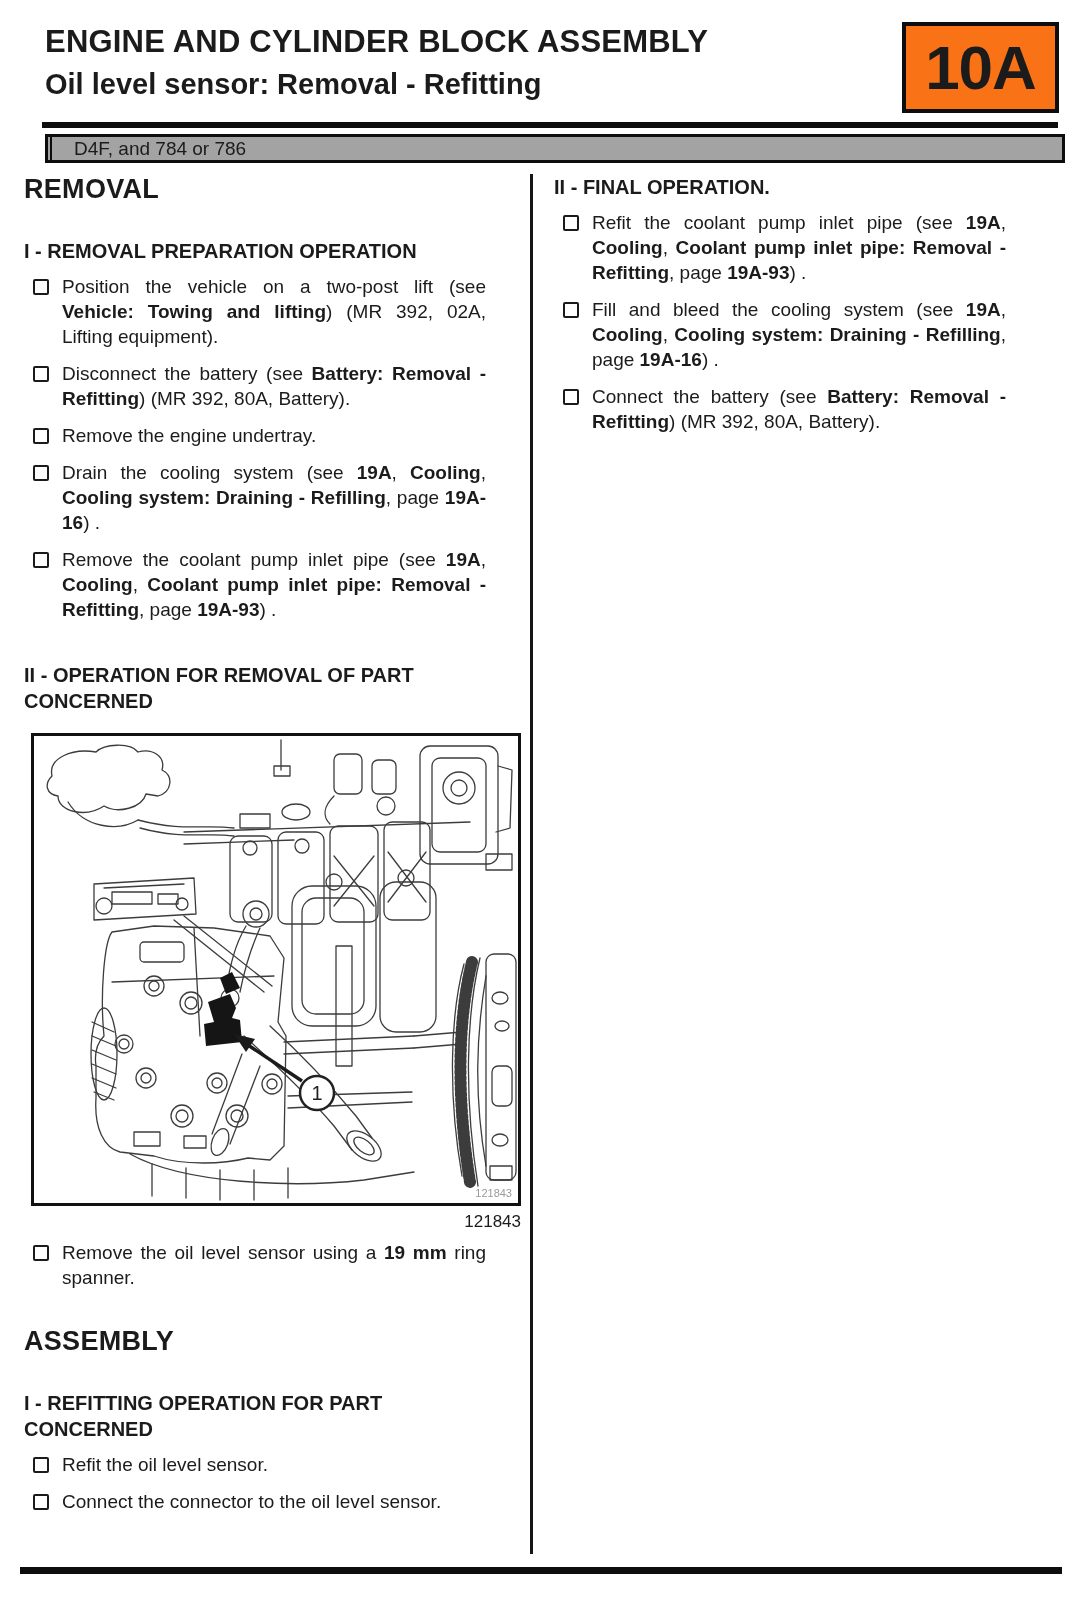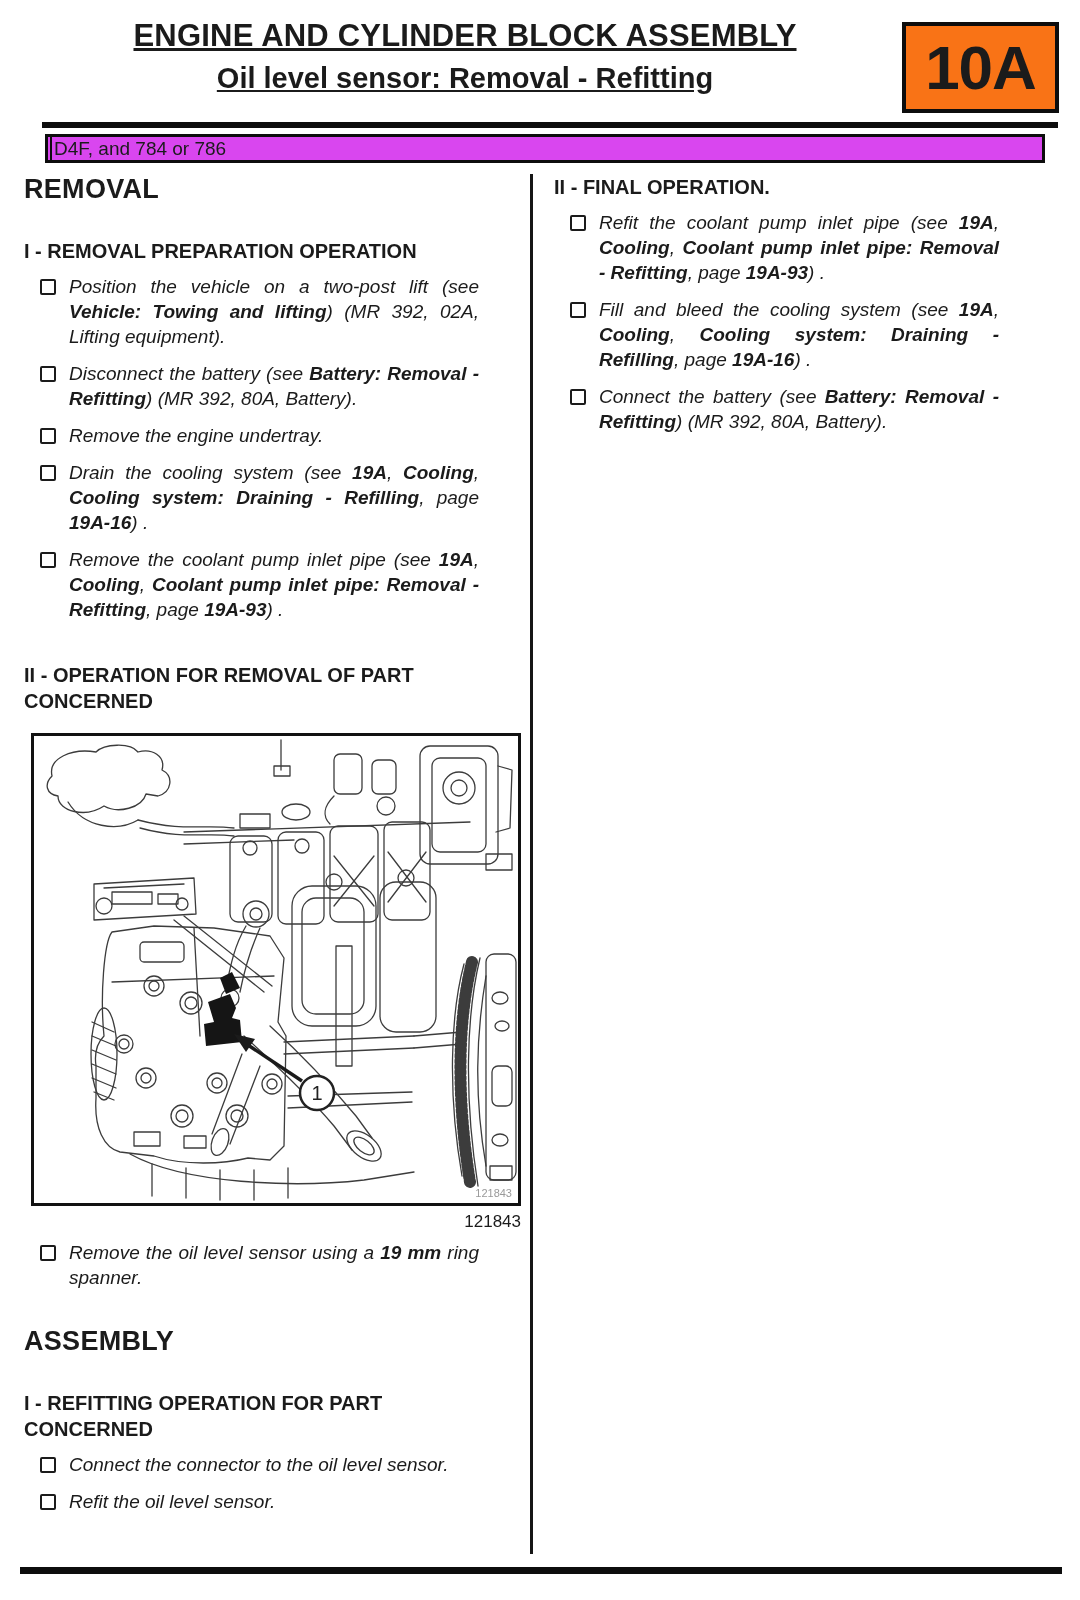--- a/index.html
+++ b/index.html
@@ -3,44 +3,44 @@
 <meta charset="utf-8">
 <style>
   html,body{margin:0;padding:0;background:#ffffff;}
   body{width:1080px;height:1600px;position:relative;
        font-family:"Liberation Sans","DejaVu Sans",sans-serif;color:#1b1b1b;
        -webkit-font-smoothing:antialiased;}
   .page{position:absolute;inset:0;background:#fff;overflow:hidden;}
 
   
   .hdr{position:relative;height:122px;}
-  .titles{position:absolute;left:45px;top:18px;width:840px;text-align:center;text-decoration:underline;}
+  .titles{position:absolute;left:45px;top:24px;width:840px;}
   .title1{font-size:31px;font-weight:700;letter-spacing:.2px;line-height:36px;}
   .title2{font-size:29px;font-weight:700;margin-top:7px;line-height:34px;}
   .code-box{position:absolute;left:902px;top:22px;width:149px;height:83px;
             border:4px solid #0d0d0d;display:flex;align-items:center;justify-content:center;background:#f97316;}
   .code-box span{font-size:62px;font-weight:700;letter-spacing:-1px;line-height:1;}
   .thick-rule{margin-left:42px;width:1016px;height:6px;background:#0d0d0d;}
   .engine-bar{position:relative;margin:6px 0 0 45px;width:988px;height:23px;
-              border:3px solid #0d0d0d;background:#d946ef;display:flex;align-items:center;
-              padding-left:6px;font-size:19px;}
+              border:3px solid #0d0d0d;background:#a3a3a3;display:flex;align-items:center;
+              padding-left:26px;font-size:19px;}
   .engine-bar::before{content:"";position:absolute;left:2px;top:0;bottom:0;width:2px;background:#0d0d0d;}
 
   
   .columns{display:flex;align-items:stretch;margin-top:11px;padding-left:24px;min-height:1390px;}
   .col-left{width:470px;flex:none;}
   .divider{flex:none;width:3px;background:#161616;margin-left:36px;margin-bottom:10px;}
   .col-right{width:460px;flex:none;margin-left:21px;}
 
   .h1{font-size:27px;line-height:30px;font-weight:700;margin:0 0 34px;letter-spacing:.3px;}
   .h2{font-size:20px;line-height:26px;font-weight:700;margin:0 0 10px;}
   .bullet + .h1{margin-top:36px;}
   .bullet + .h2{margin-top:40px;}
 
-  .bullet{display:flex;margin:0 15px 12px;font-style:italic;}
+  .bullet{display:flex;margin:0 8px 12px;}
   .chk{flex:none;width:12px;height:12px;border:2px solid #1b1b1b;border-radius:2px;
        margin:5px 13px 0 1px;background:#fff;}
   .btxt{display:block;flex:1;font-size:19px;line-height:25px;text-align:justify;}
   .btxt b{font-weight:700;}
 
   
   .figure-block{margin:19px 0 7px 7px;width:490px;}
   .figure-frame{width:484px;height:467px;border:3px solid #111;background:#fff;}
   .figure-frame svg{display:block;}
   .figure-caption{margin-top:5px;font-size:17px;line-height:22px;text-align:right;color:#1b1b1b;}
@@ -240,25 +240,25 @@
     <figcaption class="figure-caption">121843</figcaption>
   </figure>
         <div class="bullet">
           <span class="chk"></span>
           <span class="btxt"><span>Remove the oil level sensor using a </span><b>19 mm</b><span> ring spanner.</span></span>
         </div>
         <div class="h1">ASSEMBLY</div>
         <div class="h2">I - REFITTING OPERATION FOR PART CONCERNED</div>
         <div class="bullet">
           <span class="chk"></span>
+          <span class="btxt"><span>Refit the oil level sensor.</span></span>
+        </div>
+        <div class="bullet">
+          <span class="chk"></span>
           <span class="btxt"><span>Connect the connector to the oil level sensor.</span></span>
-        </div>
-        <div class="bullet">
-          <span class="chk"></span>
-          <span class="btxt"><span>Refit the oil level sensor.</span></span>
         </div>
       </section>
     <div class="divider"></div>
     <section class="col col-right" id="col-right">
         <div class="h2">II - FINAL OPERATION.</div>
         <div class="bullet">
           <span class="chk"></span>
           <span class="btxt"><span>Refit the coolant pump inlet pipe (see </span><b>19A</b><span>, </span><b>Cooling</b><span>, </span><b>Coolant pump inlet pipe: Removal - Refitting</b><span>, page </span><b>19A-93</b><span>) .</span></span>
         </div>
         <div class="bullet">

